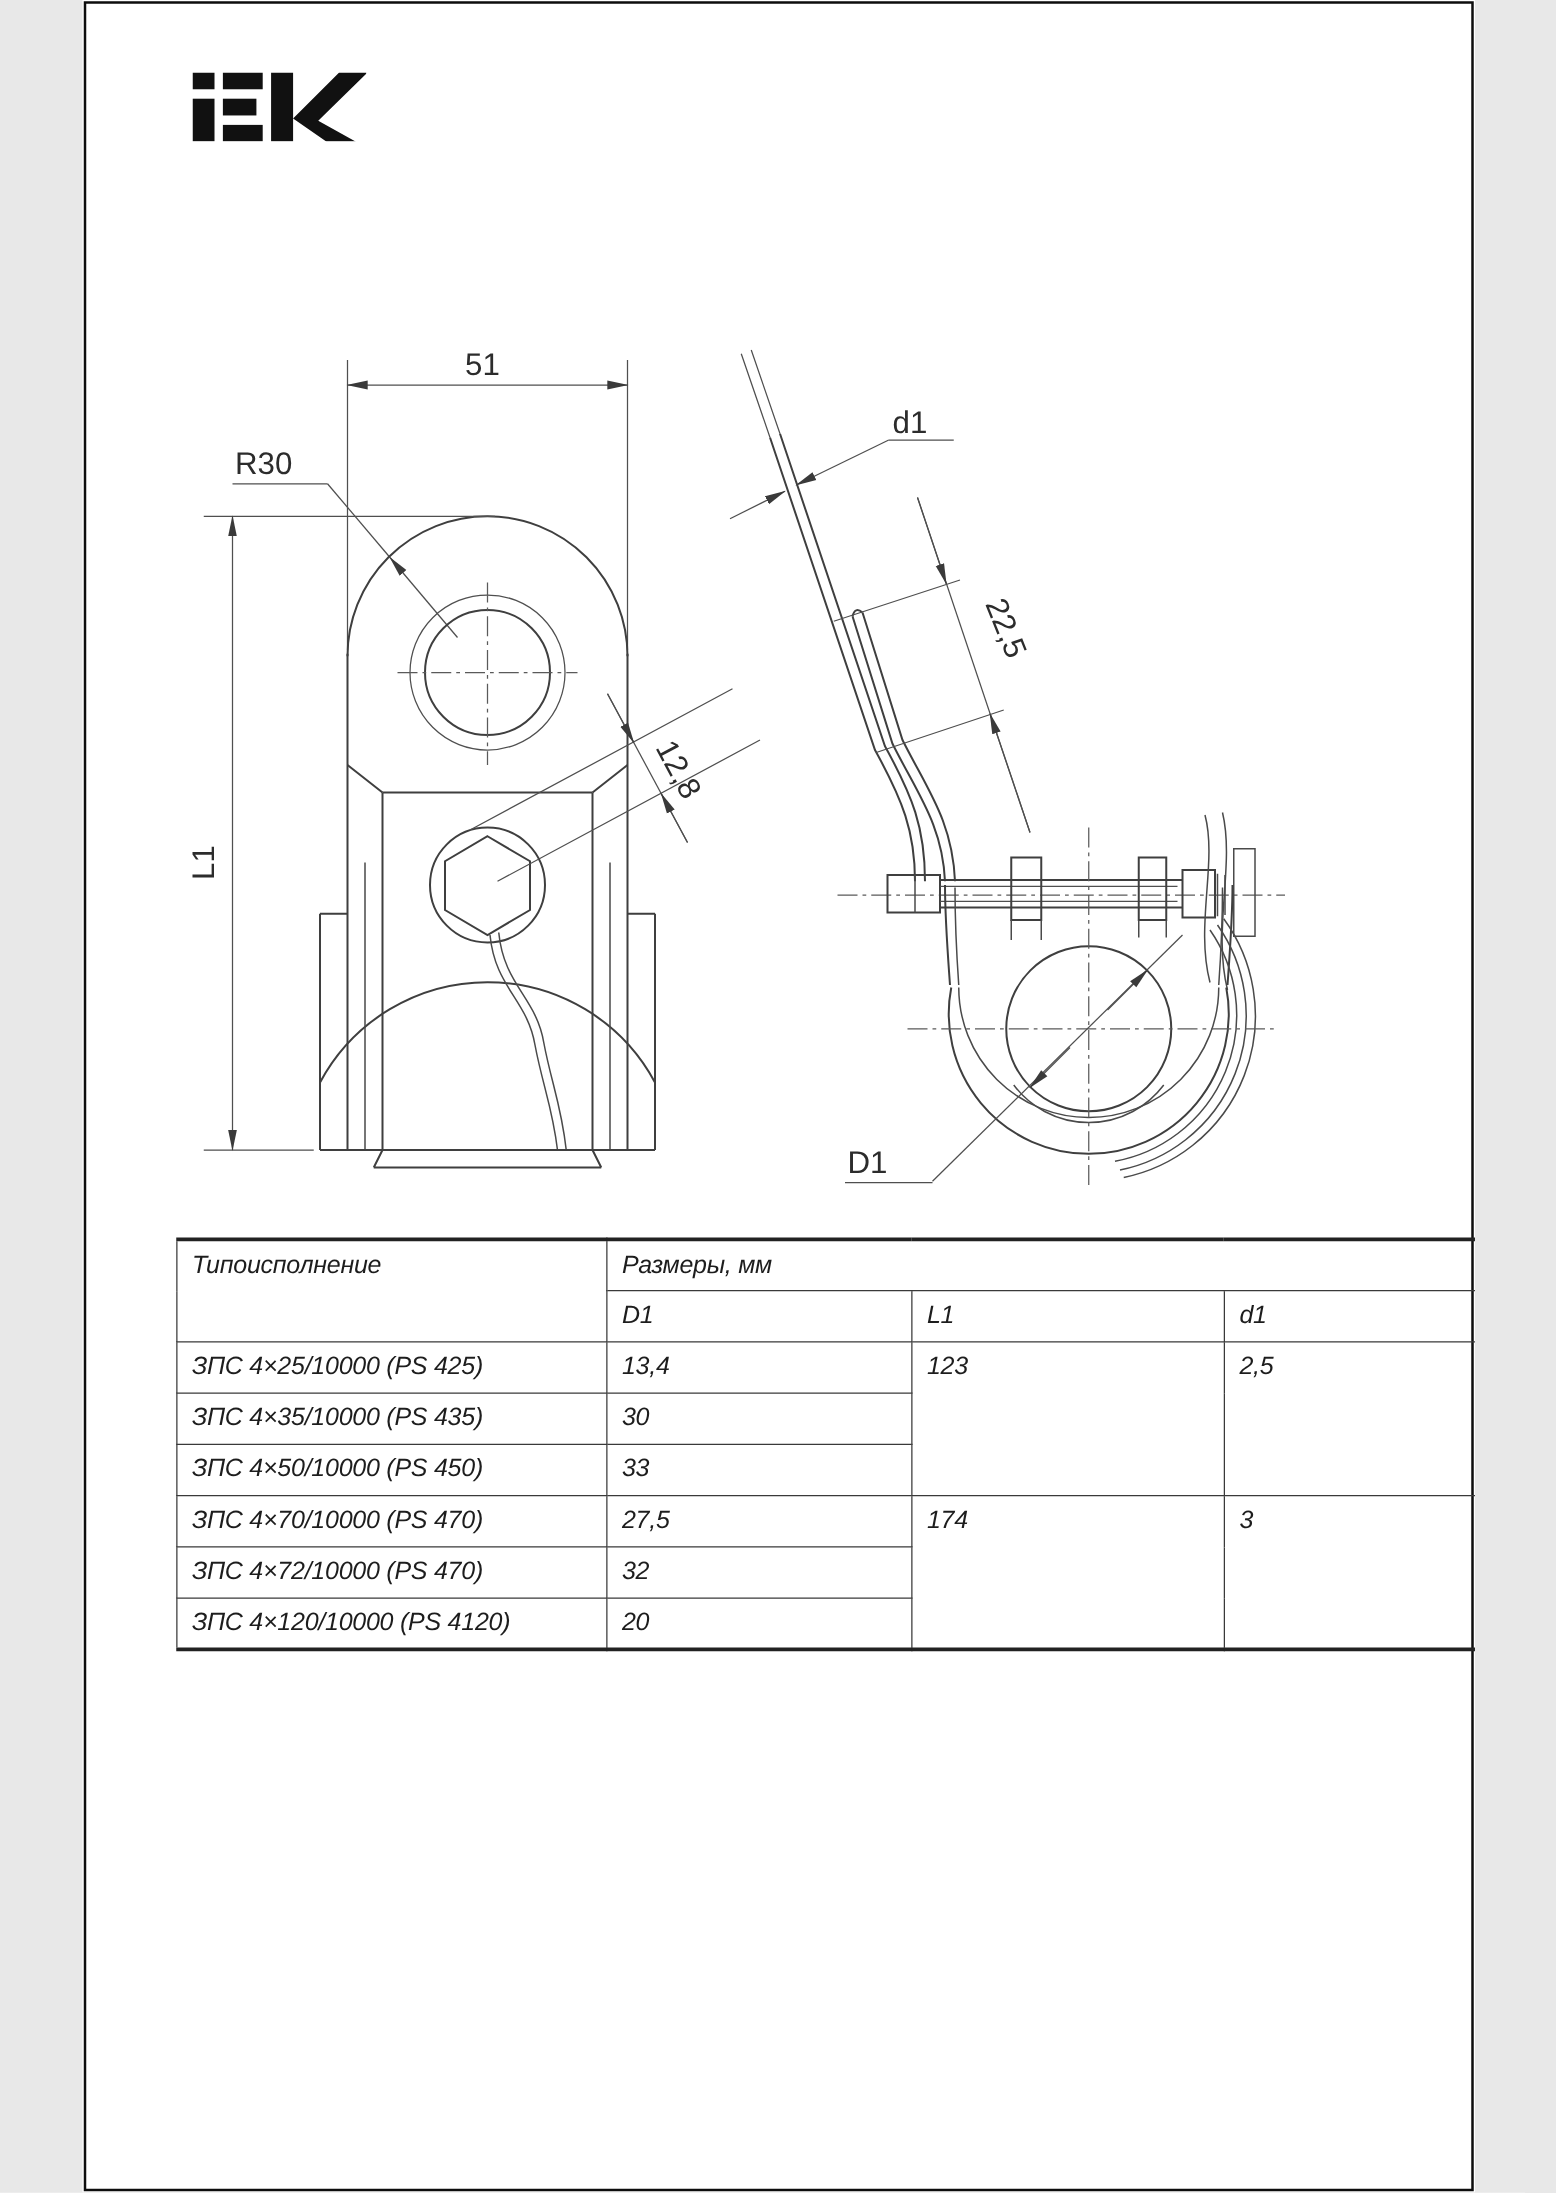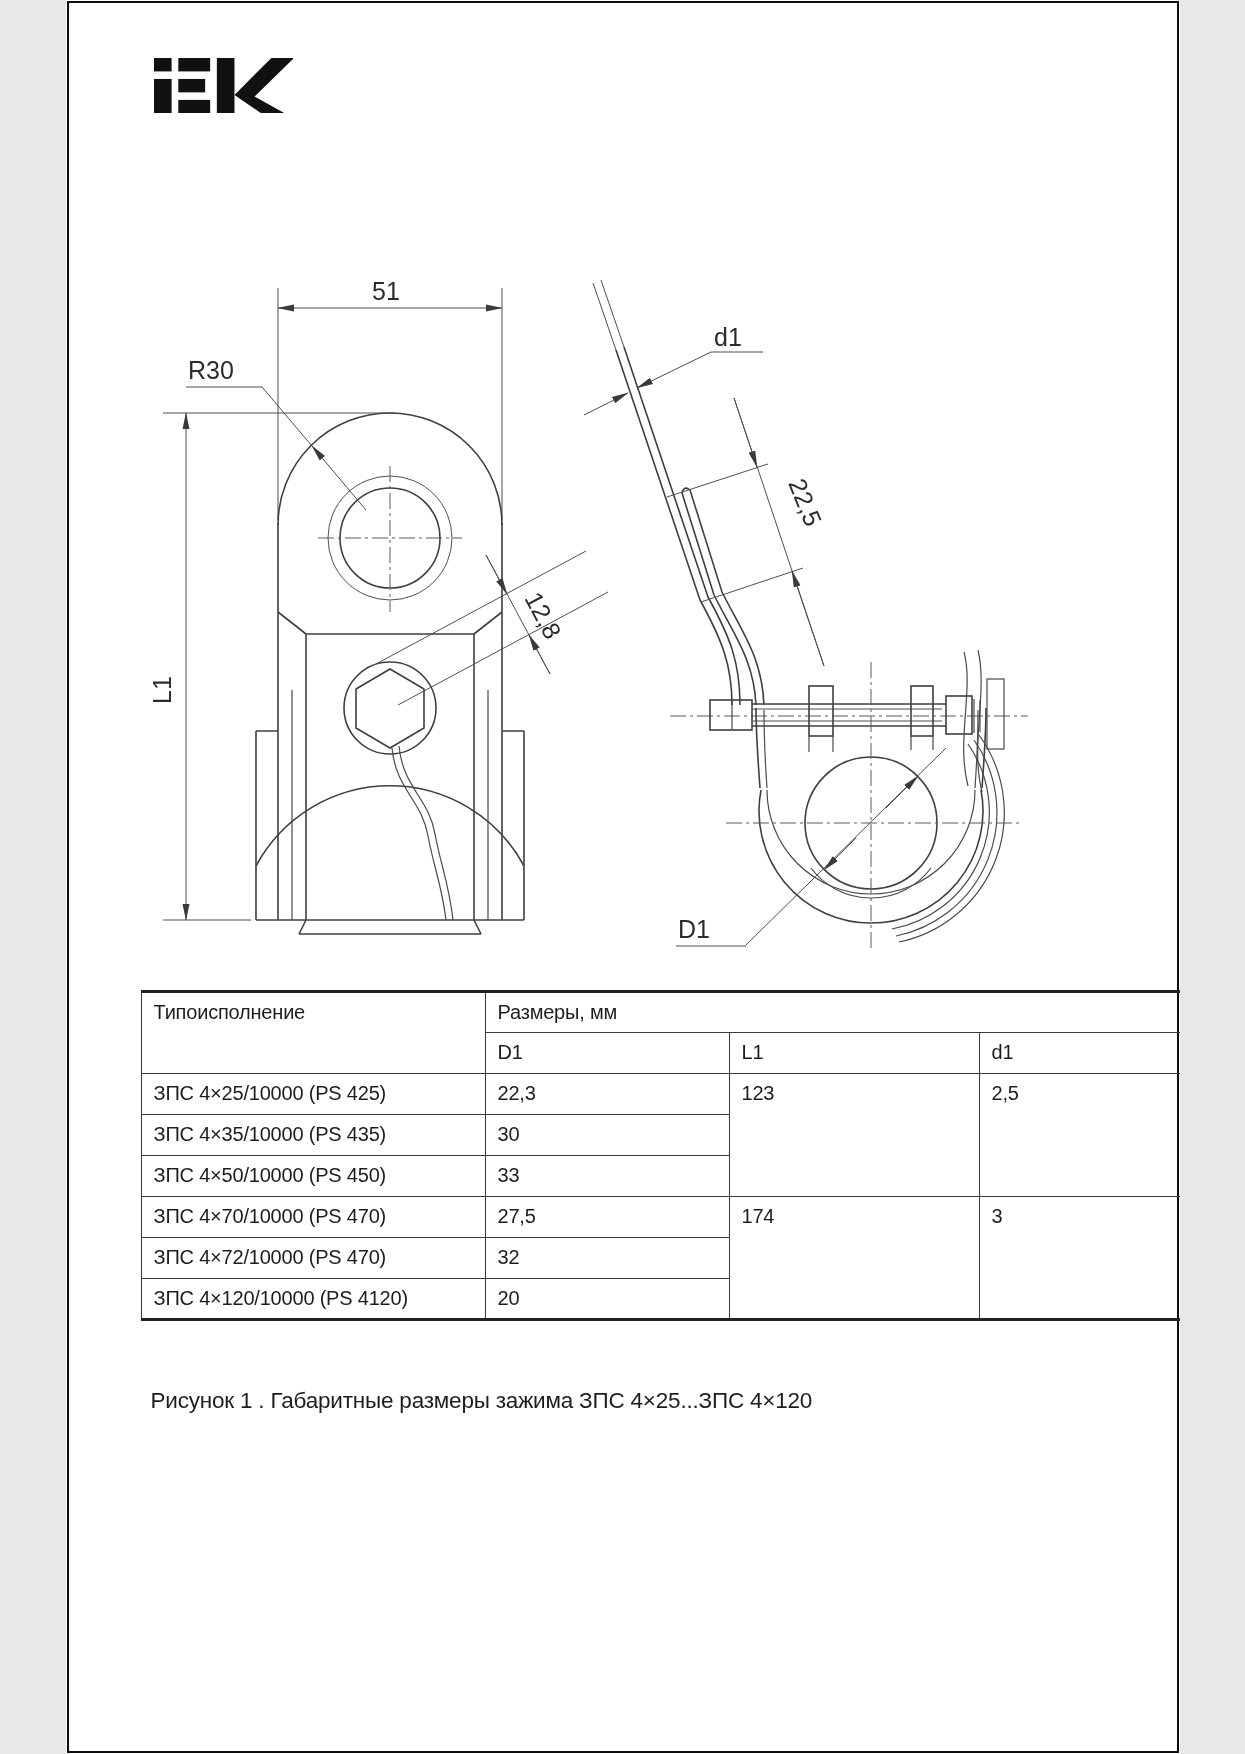--- a/index.html
+++ b/index.html
@@ -9,21 +9,21 @@
   .logo{position:absolute;left:88px;top:58px;width:140px;height:56px;}
   .drawing{position:absolute;left:0;top:0;width:1245px;height:980px;}
   .drawing svg{display:block;width:100%;height:100%;}
   .e{stroke:#3f3f3f;stroke-width:1.6;fill:none;}
   .e2{stroke:#4a4a4a;stroke-width:1.2;fill:none;}
   .t{stroke:#4f4f4f;stroke-width:1;fill:none;}
   .c{stroke:#5a5a5a;stroke-width:1;fill:none;stroke-dasharray:16 4 3 4;}
   .dimtext{font-family:"Liberation Sans",sans-serif;font-size:25px;fill:#2c2c2c;}
   
   .spec-table{position:absolute;left:75px;top:990px;border-collapse:collapse;
-              table-layout:fixed;width:1082px;color:#1d1d1d;}
+              table-layout:fixed;width:1082px;color:#1d1d1d;font-style:italic;}
   .spec-table td,.spec-table th{border:1px solid #3a3a3a;font-weight:normal;text-align:left;
               font-size:20px;padding:8px 4px 4px 12px;vertical-align:top;letter-spacing:-0.2px;
               overflow:hidden;white-space:nowrap;}
   .spec-table{border-top:3px solid #222;border-bottom:3px solid #222;}
   .col-type{width:344px;} .col-d1v{width:244px;} .col-l1{width:250px;} .col-d1s{width:244px;}
   .row-h{height:41px;} 
   .caption{position:absolute;left:85px;top:1388px;font-size:22.5px;color:#1d1d1d;letter-spacing:-0.2px;}
 </style>
 </head>
 <body>
@@ -164,21 +164,21 @@
         <th colspan="3">Размеры, мм</th>
       </tr>
       <tr class="row-h">
         <th>D1</th>
         <th>L1</th>
         <th>d1</th>
       </tr>
 
       <tr class="row-h">
         <td>ЗПС 4×25/10000 (PS 425)</td>
-        <td>22,3</td>
+        <td>13,4</td>
         <td rowspan="3">123</td>
         <td rowspan="3">2,5</td>
       </tr>
       <tr class="row-h">
         <td>ЗПС 4×35/10000 (PS 435)</td>
         <td>30</td>
       </tr>
       <tr class="row-h">
         <td>ЗПС 4×50/10000 (PS 450)</td>
         <td>33</td>
@@ -194,14 +194,13 @@
         <td>ЗПС 4×72/10000 (PS 470)</td>
         <td>32</td>
       </tr>
       <tr class="row-h">
         <td>ЗПС 4×120/10000 (PS 4120)</td>
         <td>20</td>
       </tr>
     </tbody>
   </table>
 
-  <div class="caption">Рисунок 1 . Габаритные размеры зажима ЗПС 4×25...ЗПС 4×120</div>
 </div>
 
 </body></html>

